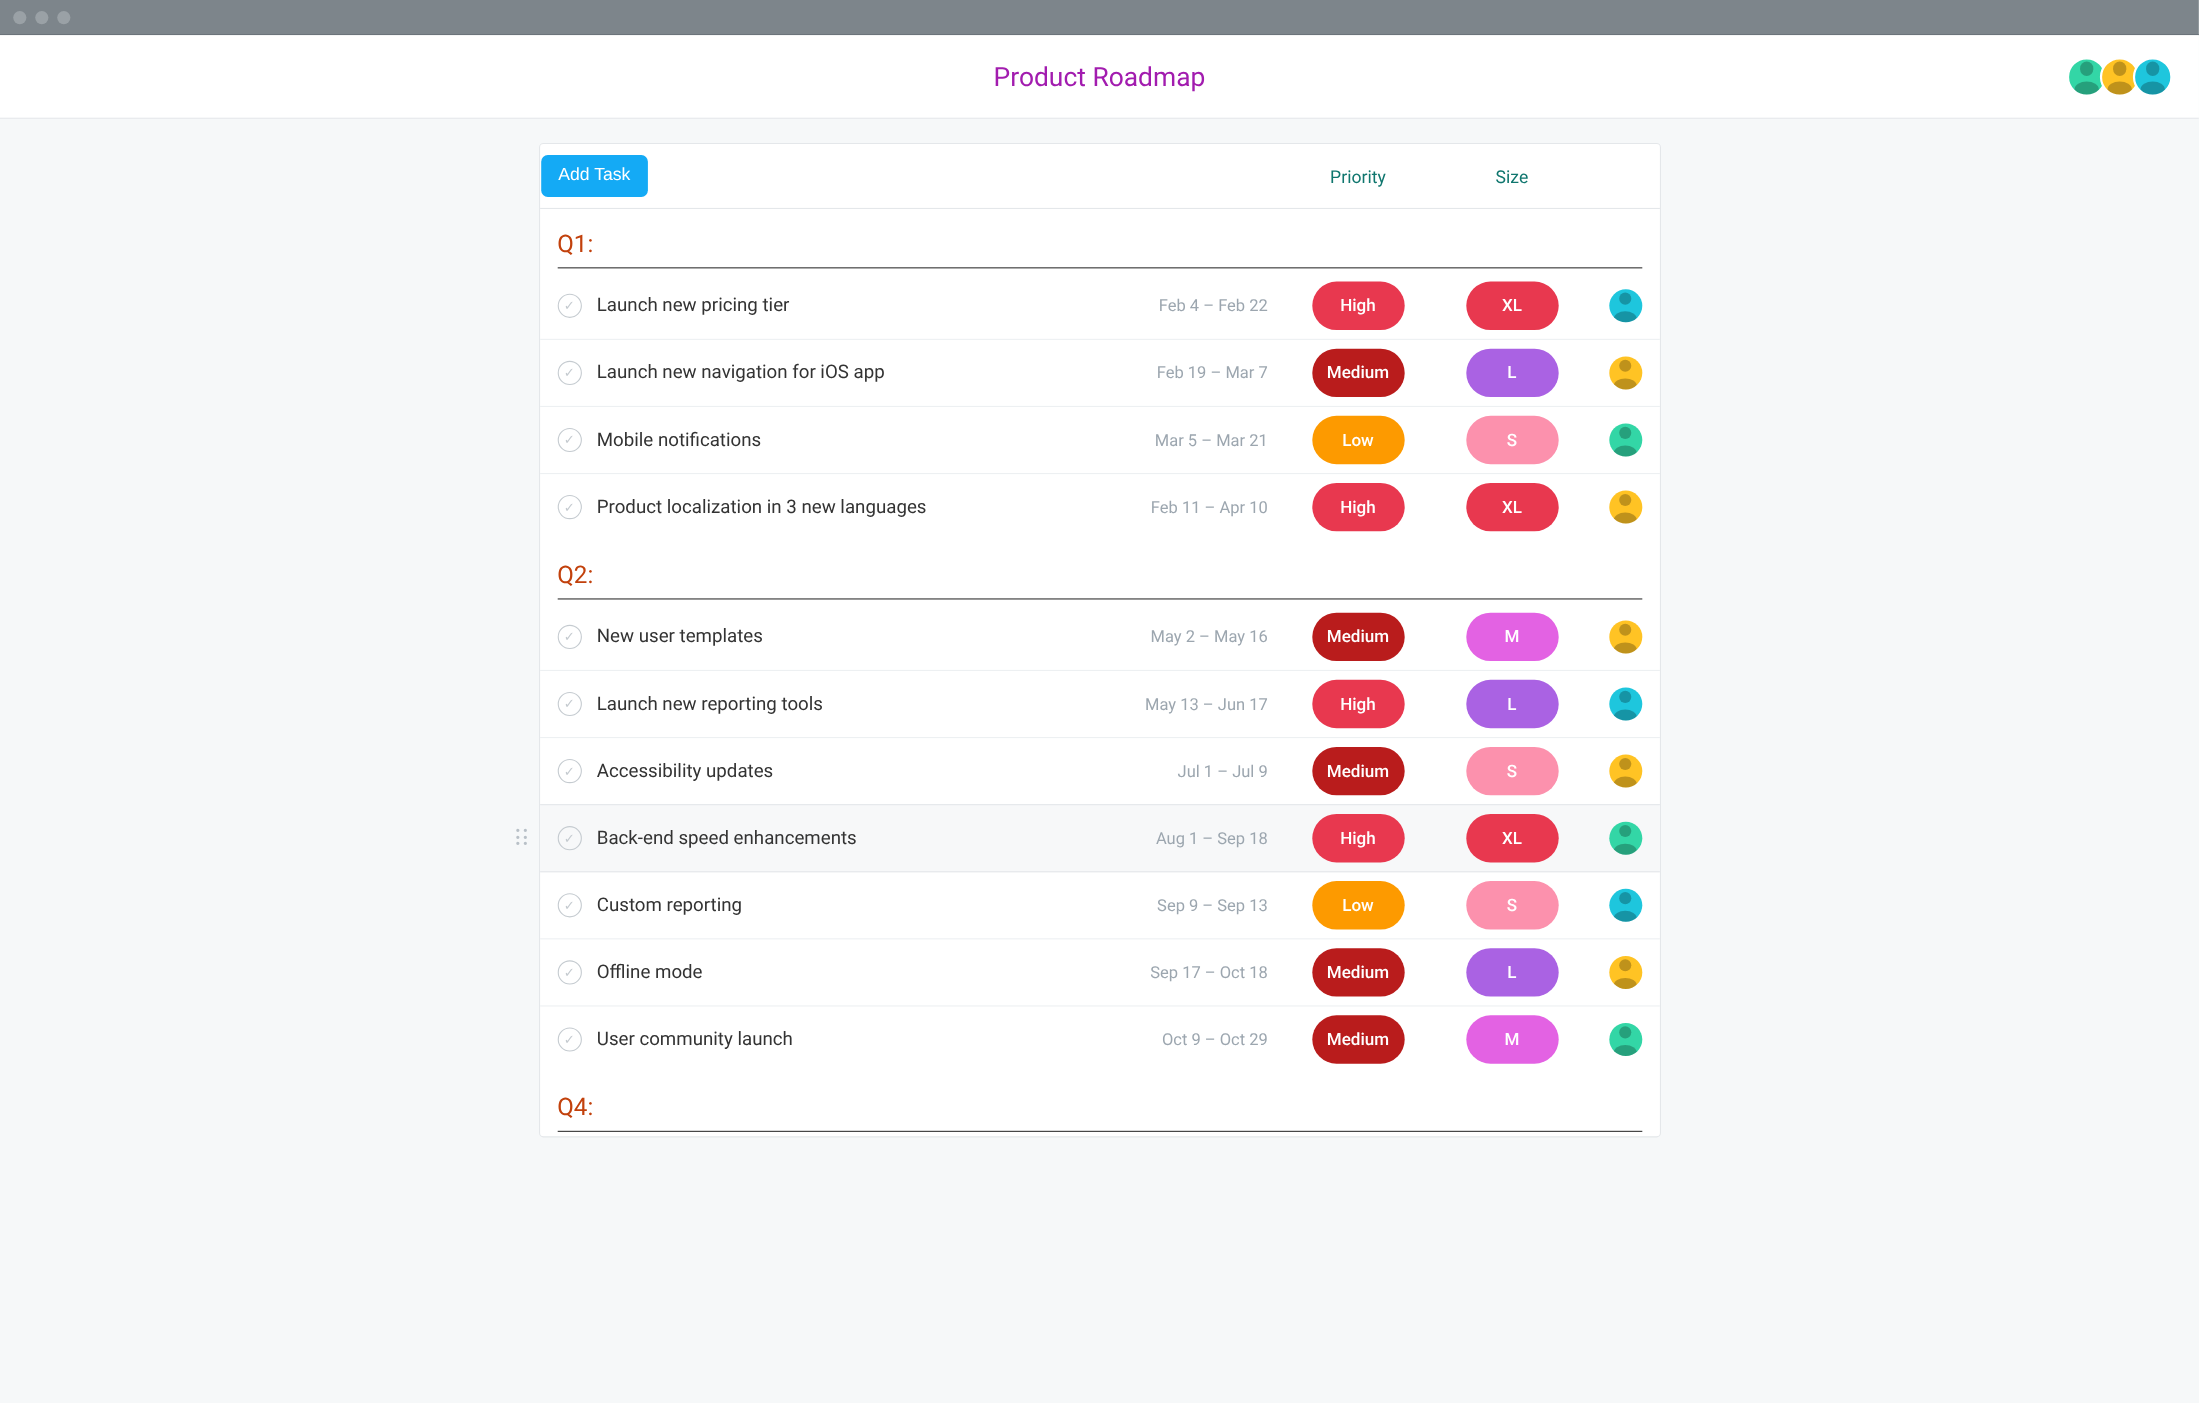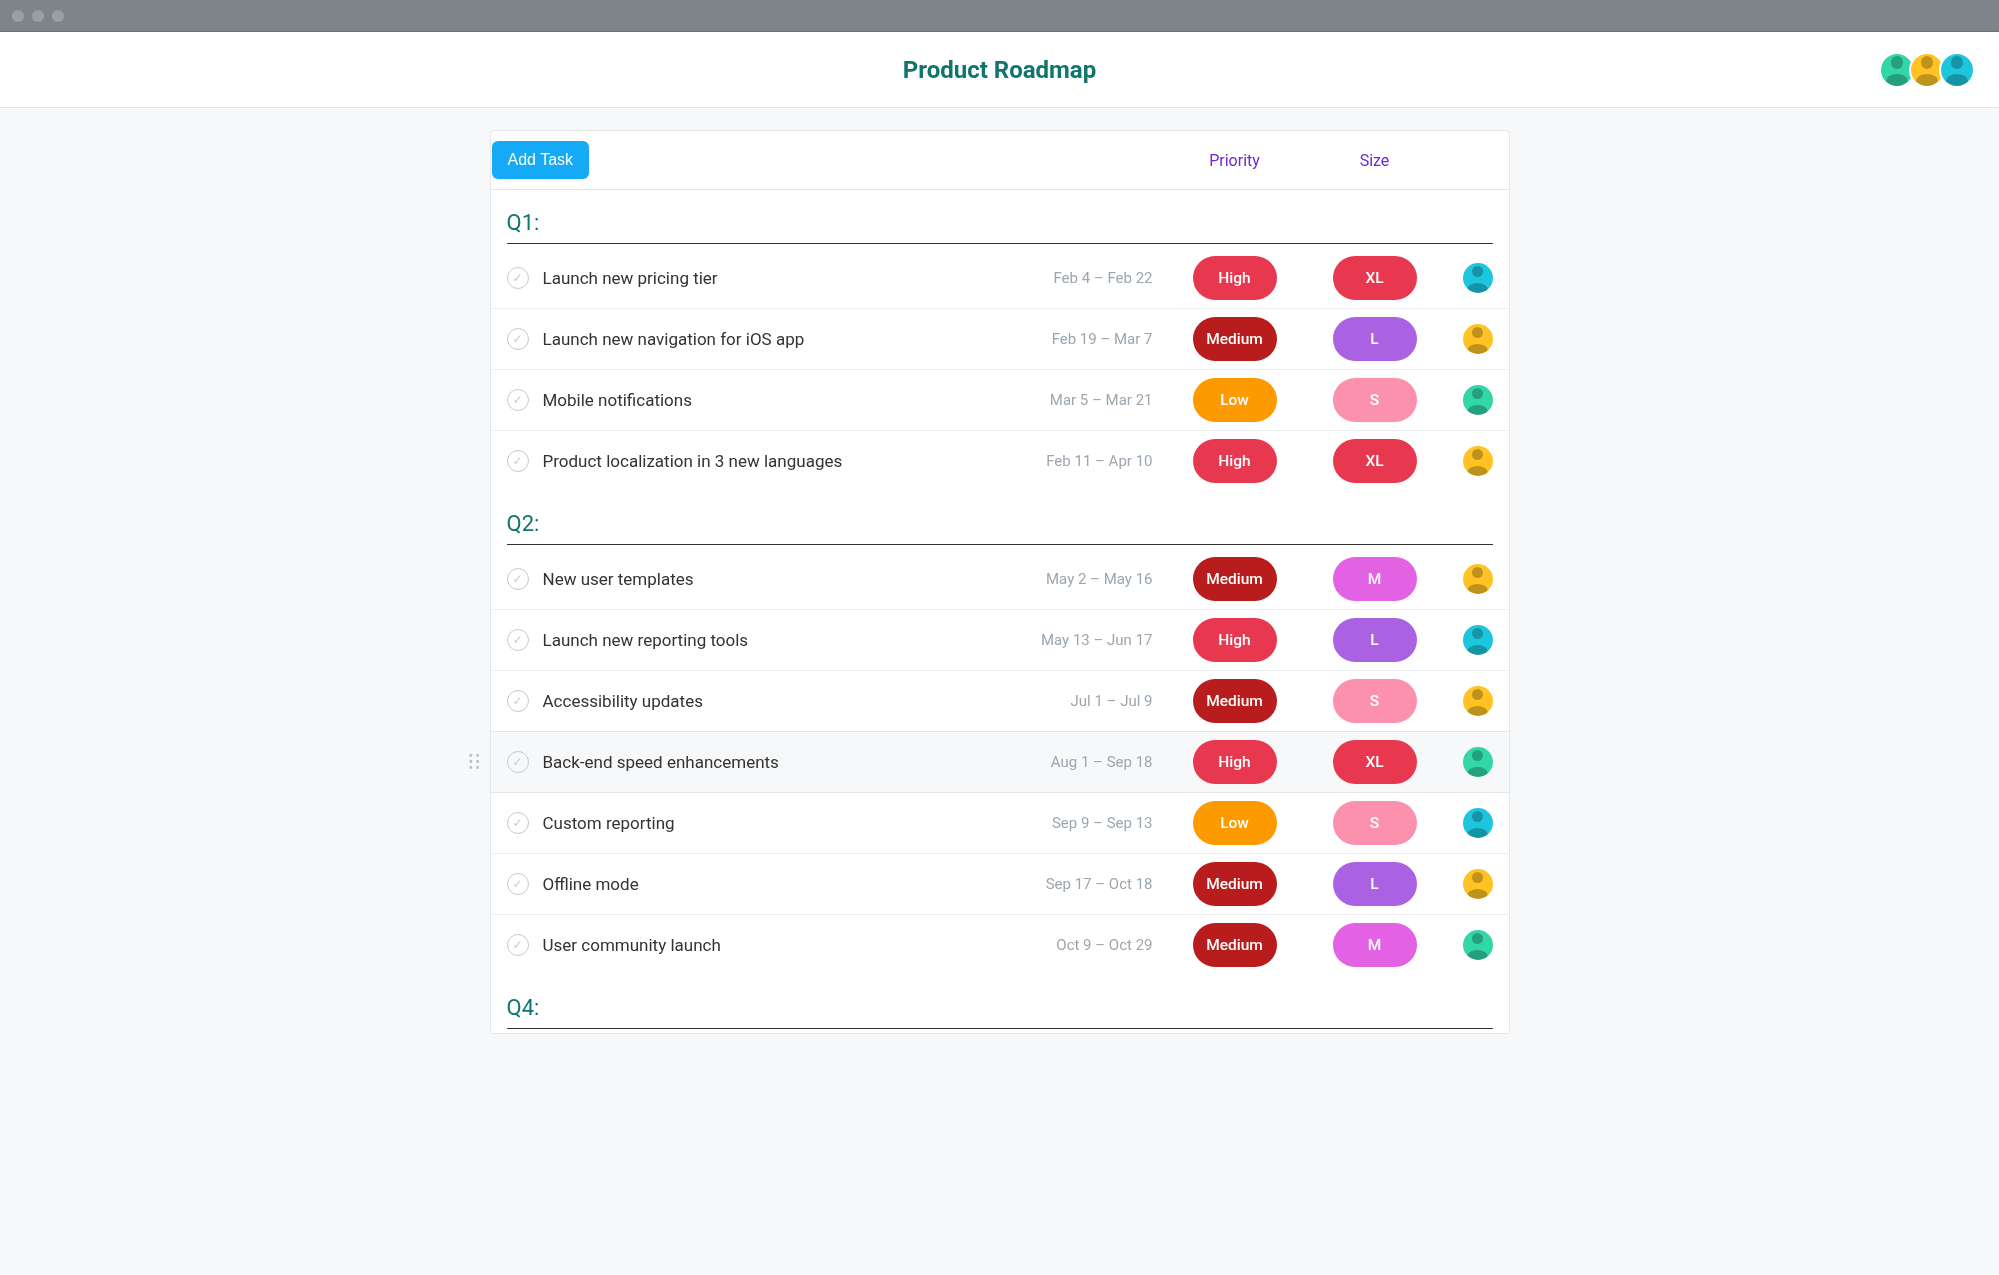--- a/index.html
+++ b/index.html
@@ -27,22 +27,22 @@
     background: #fff;
     border-bottom: 1px solid #e4e7ea;
     height: 76px;
     display: flex;
     align-items: center;
     justify-content: center;
     position: relative;
   }
   .app-title {
     font-size: 24px;
-    font-weight: 700;
-    color: #0f766e;
+    font-weight: 400;
+    color: #a21caf;
   }
   .header-avatars {
     position: absolute;
     right: 24px;
     top: 50%;
     transform: translateY(-50%);
     display: flex;
   }
   .avatar {
     width: 36px; height: 36px;
@@ -82,31 +82,31 @@
     border-radius: 6px;
     padding: 10px 16px;
     font-size: 16px;
     font-weight: 500;
     cursor: pointer;
   }
   .col-headers {
     margin-left: auto;
     display: flex;
     align-items: center;
-    color: #6d28d9;
+    color: #0f766e;
     font-size: 16px;
   }
   .col-priority { width: 140px; text-align: center; }
   .col-size     { width: 140px; text-align: center; }
 
   .section-block { padding: 0; }
   .section-title {
     font-size: 22px;
     font-weight: 400;
-    color: #0f766e;
+    color: #c2410c;
     padding: 20px 16px 8px 16px;
     border-bottom: 1px solid #333;
     margin: 0 16px 4px 16px;
     padding-left: 0; padding-right: 0;
   }
 
   .task-row {
     display: flex;
     align-items: center;
     padding: 8px 16px 8px 0;

